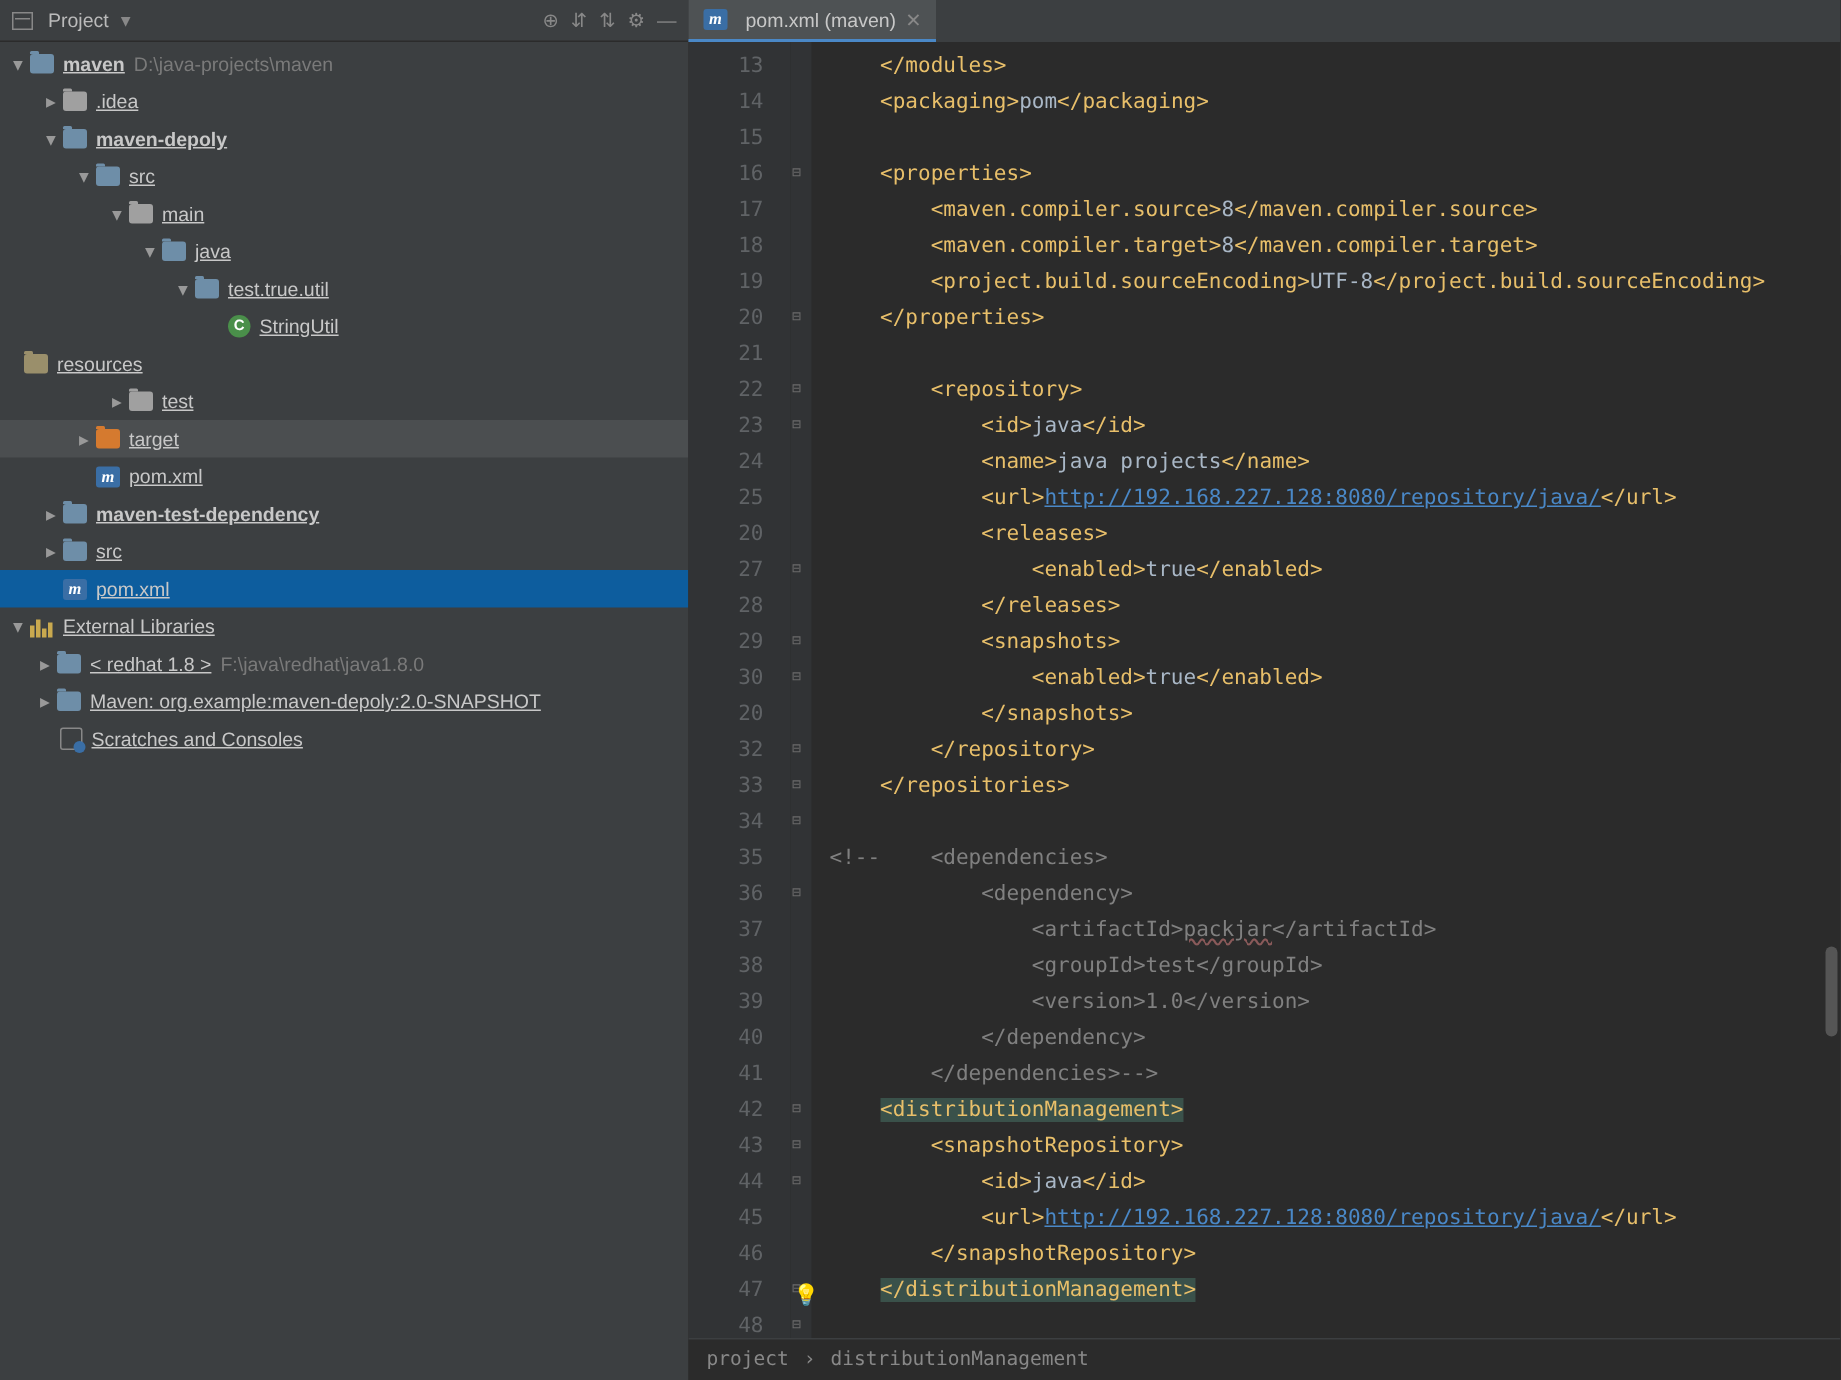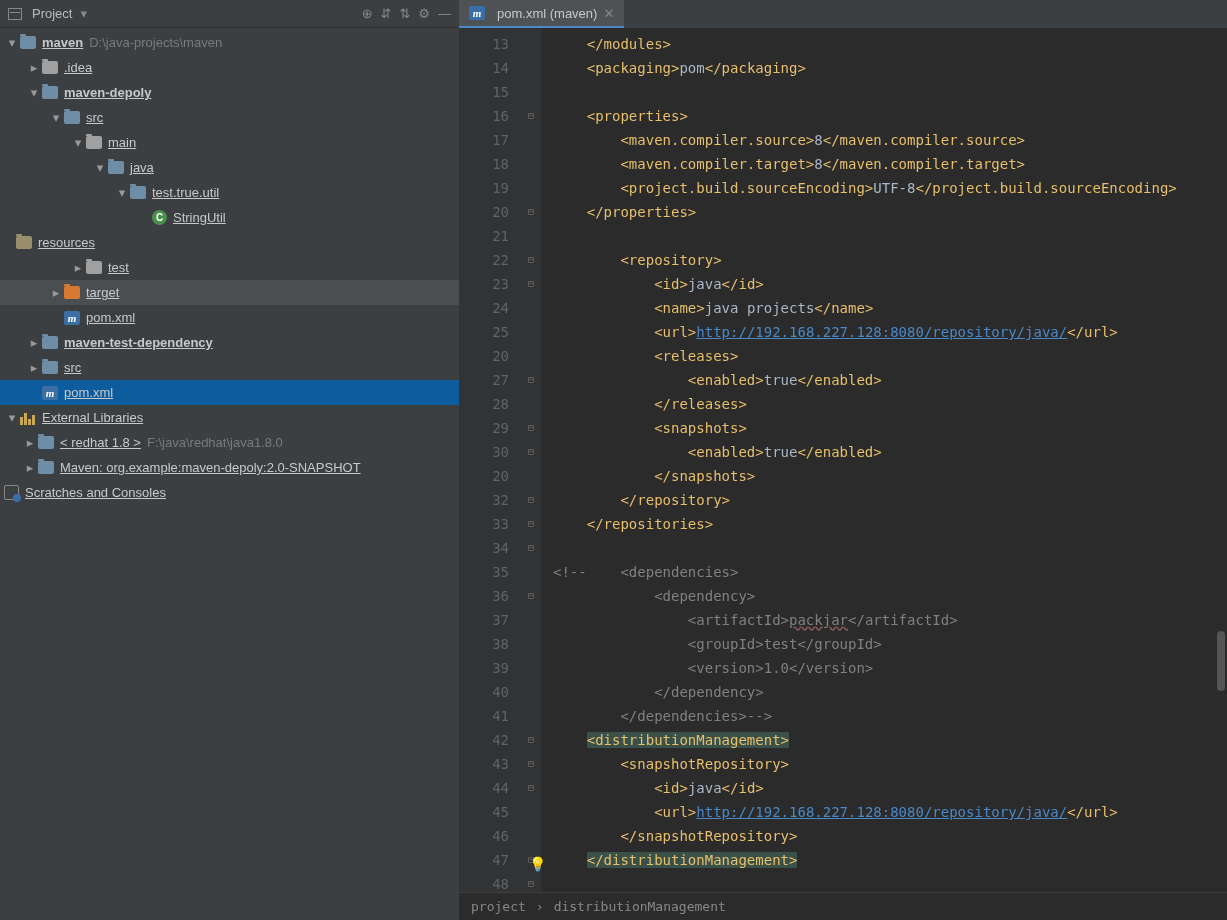--- a/index.html
+++ b/index.html
@@ -171,21 +171,21 @@
         <span class="arrow">▸</span>
         <span class="folder-icon mod"></span>
         <span class="fname">&lt; redhat 1.8 &gt;</span>
         <span class="muted">F:\java\redhat\java1.8.0</span>
       </div>
       <div class="row" style="padding-left:22px">
         <span class="arrow">▸</span>
         <span class="folder-icon mod"></span>
         <span class="fname">Maven: org.example:maven-depoly:2.0-SNAPSHOT</span>
       </div>
-      <div class="row" style="padding-left:4px">
+      <div class="row" style="padding-left:40px">
         <span class="scratch-icon"></span>
         <span class="fname">Scratches and Consoles</span>
       </div>
     </div>
   </div>
 
   <div class="editor">
     <div class="tabbar">
       <div class="tab">
         <span class="m-icon">m</span>

